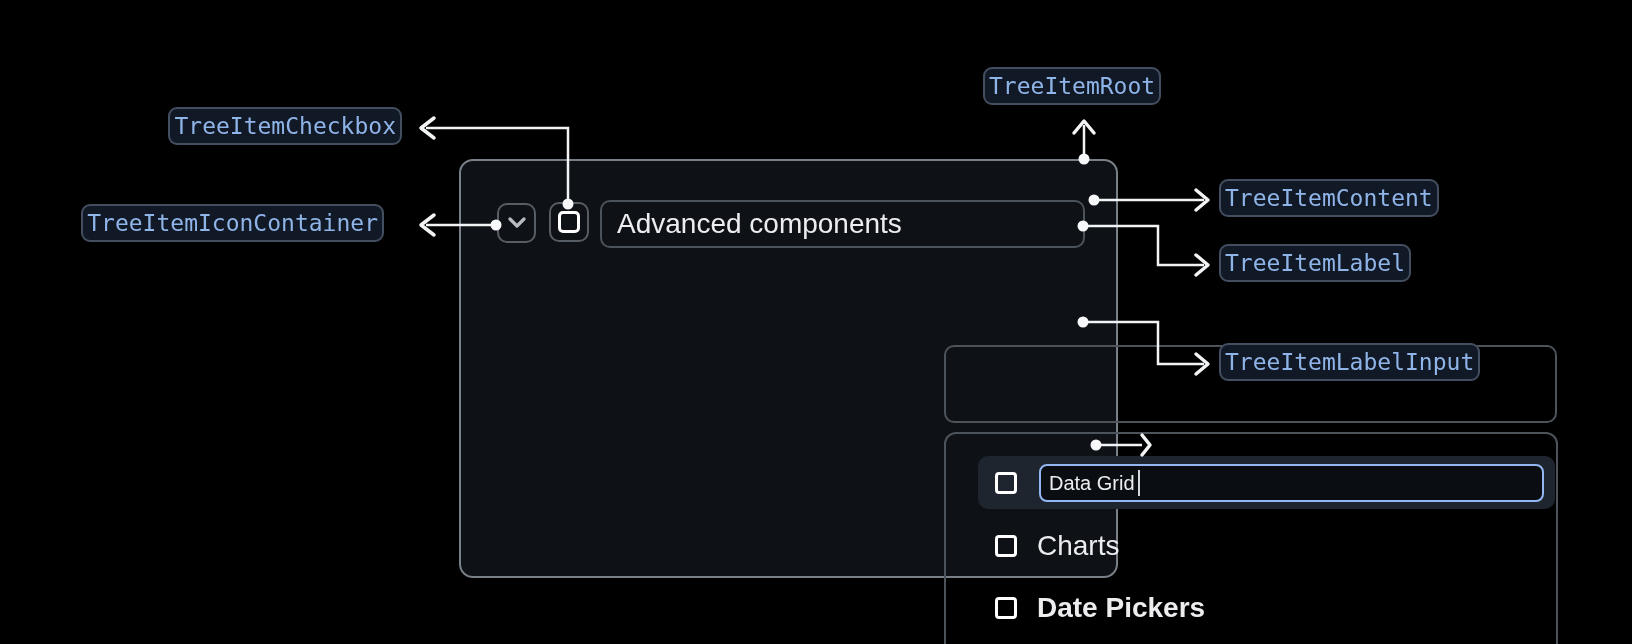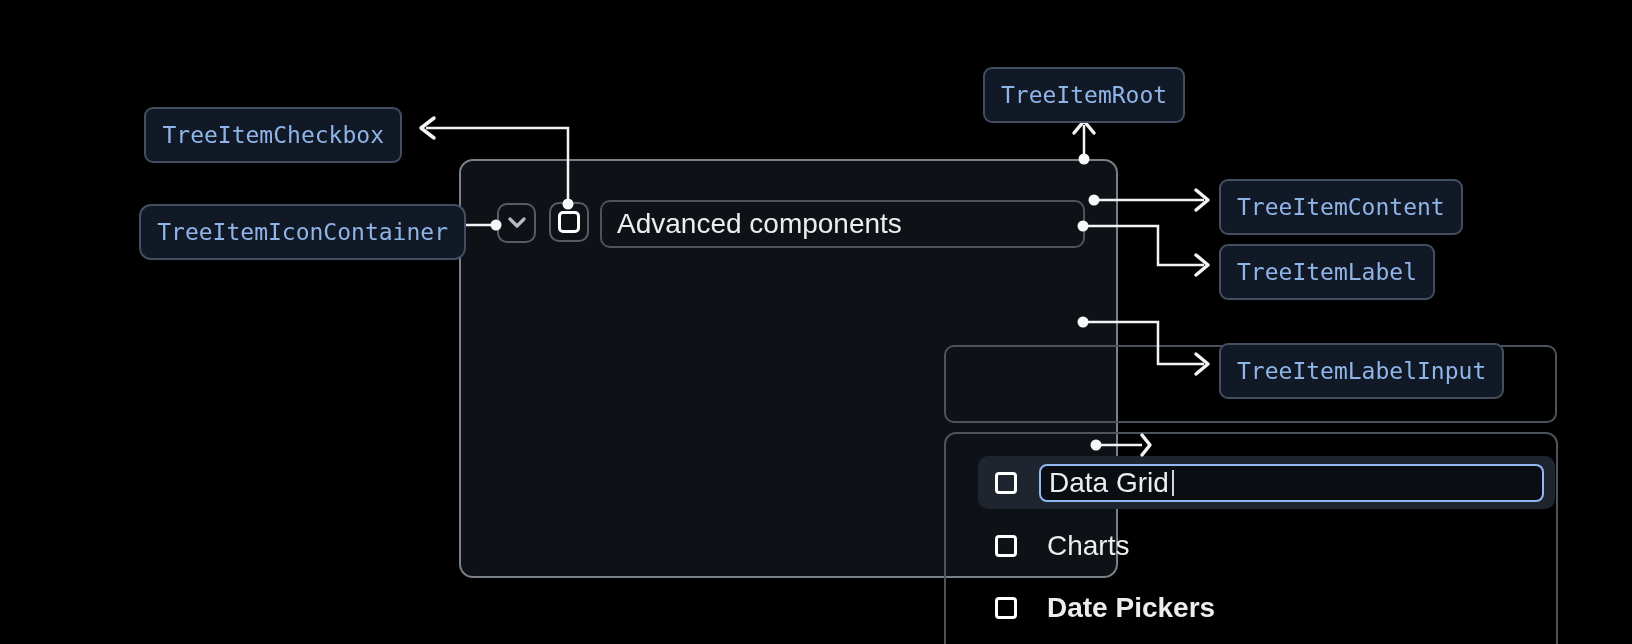--- a/index.html
+++ b/index.html
@@ -87,60 +87,60 @@
   .tree-row.edit{top:295px;height:53px;background:var(--c-row-highlight);}
   .tree-row.r1{top:358px;}
   .tree-row.r2{top:420px;font-weight:bold;}
   .tree-row.r3{top:481px;}
   .row-cb{
     flex:0 0 auto;width:22px;height:22px;
     border:3px solid var(--c-checkbox-border);
     border-radius:4px;
     cursor:pointer;
   }
-  .row-label{margin-left:30px;}
+  .row-label{margin-left:20px;}
   .label-input{
     position:absolute;left:578px;top:303px;width:505px;height:38px;
     background:var(--c-surface-input);
     border:2px solid var(--c-accent-input-border);
     border-radius:8px;
     display:flex;align-items:center;
     padding-left:8px;
     color:var(--c-text-primary);
-    font-size:28px;white-space:nowrap;
+    font-size:20px;white-space:nowrap;
     cursor:text;
   }
   .caret{
     display:inline-block;width:2px;height:26px;
     background:var(--c-caret);
     margin-left:3px;
   }
   
   .wires{
     position:absolute;left:0;top:0;width:1632px;height:644px;
     pointer-events:none;z-index:5;
   }
   .wires path{stroke:var(--c-wire);stroke-width:2.5;fill:none;}
   .wires polyline{stroke:var(--c-wire);stroke-width:3.5;fill:none;stroke-linecap:round;stroke-linejoin:round;}
   .wires circle{fill:#f7f8f9;stroke:none;}
   
   .badge{
-    position:absolute;height:56px;z-index:6;
+    position:absolute;height:38px;z-index:6;
     background:var(--c-badge-background);
     border:2px solid var(--c-badge-border);
     border-radius:9px;
     display:flex;align-items:center;justify-content:center;
-    padding:0 16px;
+    padding:0 4px;
     font-family:"DejaVu Sans Mono",monospace;
     font-size:23px;
     color:var(--c-badge-text);
     white-space:nowrap;
   }
   .badge.b-checkbox{top:107px;right:1230px;}
-  .badge.b-icon{top:204px;right:1166px;border-radius:12px;}
+  .badge.b-icon{top:204px;right:1248px;}
   .badge.b-root{top:67px;left:983px;}
   .badge.b-content{top:179px;left:1219px;}
   .badge.b-label{top:244px;left:1219px;}
   .badge.b-labelinput{top:343px;left:1219px;}
   .badge.b-group{top:424px;left:1162px;}
 </style>
 </head>
 <body>
 
 <div class="stage">

